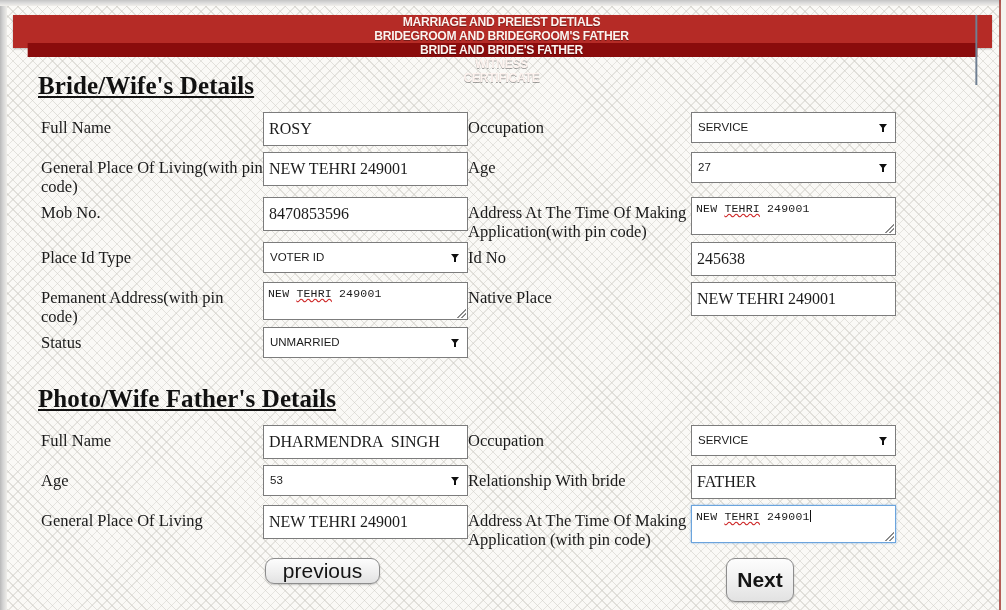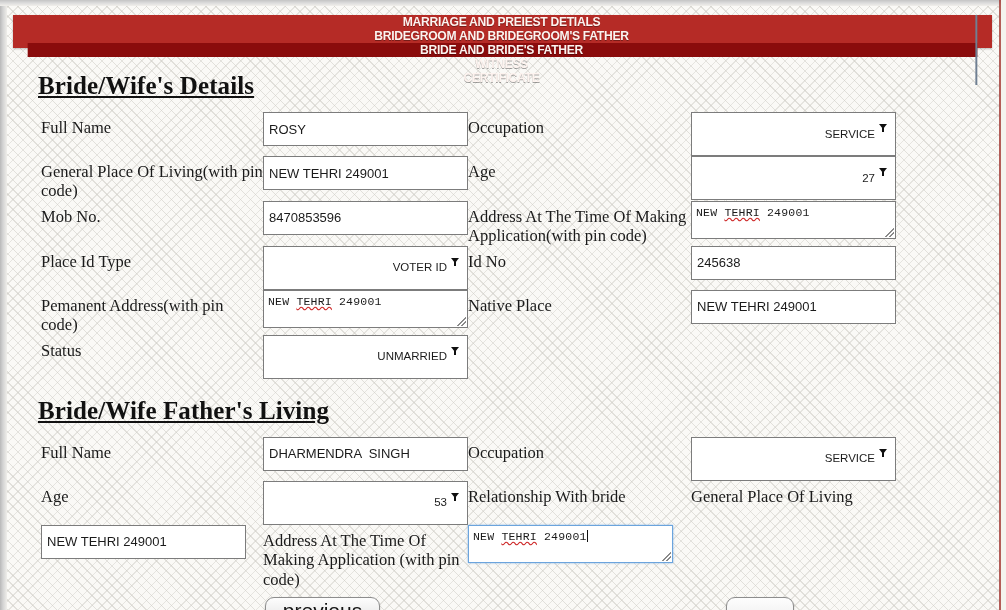--- a/index.html
+++ b/index.html
@@ -142,33 +142,32 @@
     box-sizing: border-box;
     width: 205px;
     border: 1px solid #7c7c7c;
     background: #ffffff;
     color: #1b1b1b;
     outline: none;
   }
   .txt {
     height: 34px;
     padding: 16px 5px;
-    font-family: Liberation Sans, sans-serif;
-    font-size: 13px;
+    font-family: Liberation Serif, serif;
+    font-size: 16px;
   }
   .sel {
-    height: 44px;
+    height: 31px;
     padding: 0 20px 0 6px;
     font-family: "Liberation Sans", sans-serif;
     font-size: 11.5px;
     -webkit-appearance: none;
     appearance: none;
     line-height: 29px;
     position: relative;
-    text-align: right;
   }
   .selwrap {
     position: relative;
     width: 205px;
     display: inline-block;
   }
   .selwrap::after {
     content: "";
     position: absolute;
     right: 9px;
@@ -369,21 +368,21 @@
             <option>UNMARRIED</option>
           </select>
         </span>
       </div>
 
       <div class="lbl"></div>
       <div class="cell"></div>
 
     </div>
 
-    <h2 class="section-title" style="padding-top:18px;">Bride/Wife Father's Living</h2>
+    <h2 class="section-title" style="padding-top:18px;">Photo/Wife Father's Details</h2>
 
     <div class="grid">
 
       <div class="lbl">Full Name</div>
       <div class="cell">
         <input class="txt" type="text" value="DHARMENDRA  SINGH" style="">
       </div>
 
       <div class="lbl">Occupation</div>
       <div class="cell">
@@ -397,20 +396,23 @@
       <div class="lbl">Age</div>
       <div class="cell">
         <span class="selwrap">
           <select class="sel">
             <option>53</option>
           </select>
         </span>
       </div>
 
       <div class="lbl">Relationship With bride</div>
+      <div class="cell">
+        <input class="txt" type="text" value="FATHER" style="">
+      </div>
 
       <div class="lbl">General Place Of Living</div>
       <div class="cell">
         <input class="txt" type="text" value="NEW TEHRI 249001" style="">
       </div>
 
       <div class="lbl">Address At The Time Of Making Application (with pin code)</div>
       <div class="cell">
         <div class="ta-fake focused">NEW <span class="misspell">TEHRI</span> 249001<span class="caret"></span>
           <span class="grip"></span>

